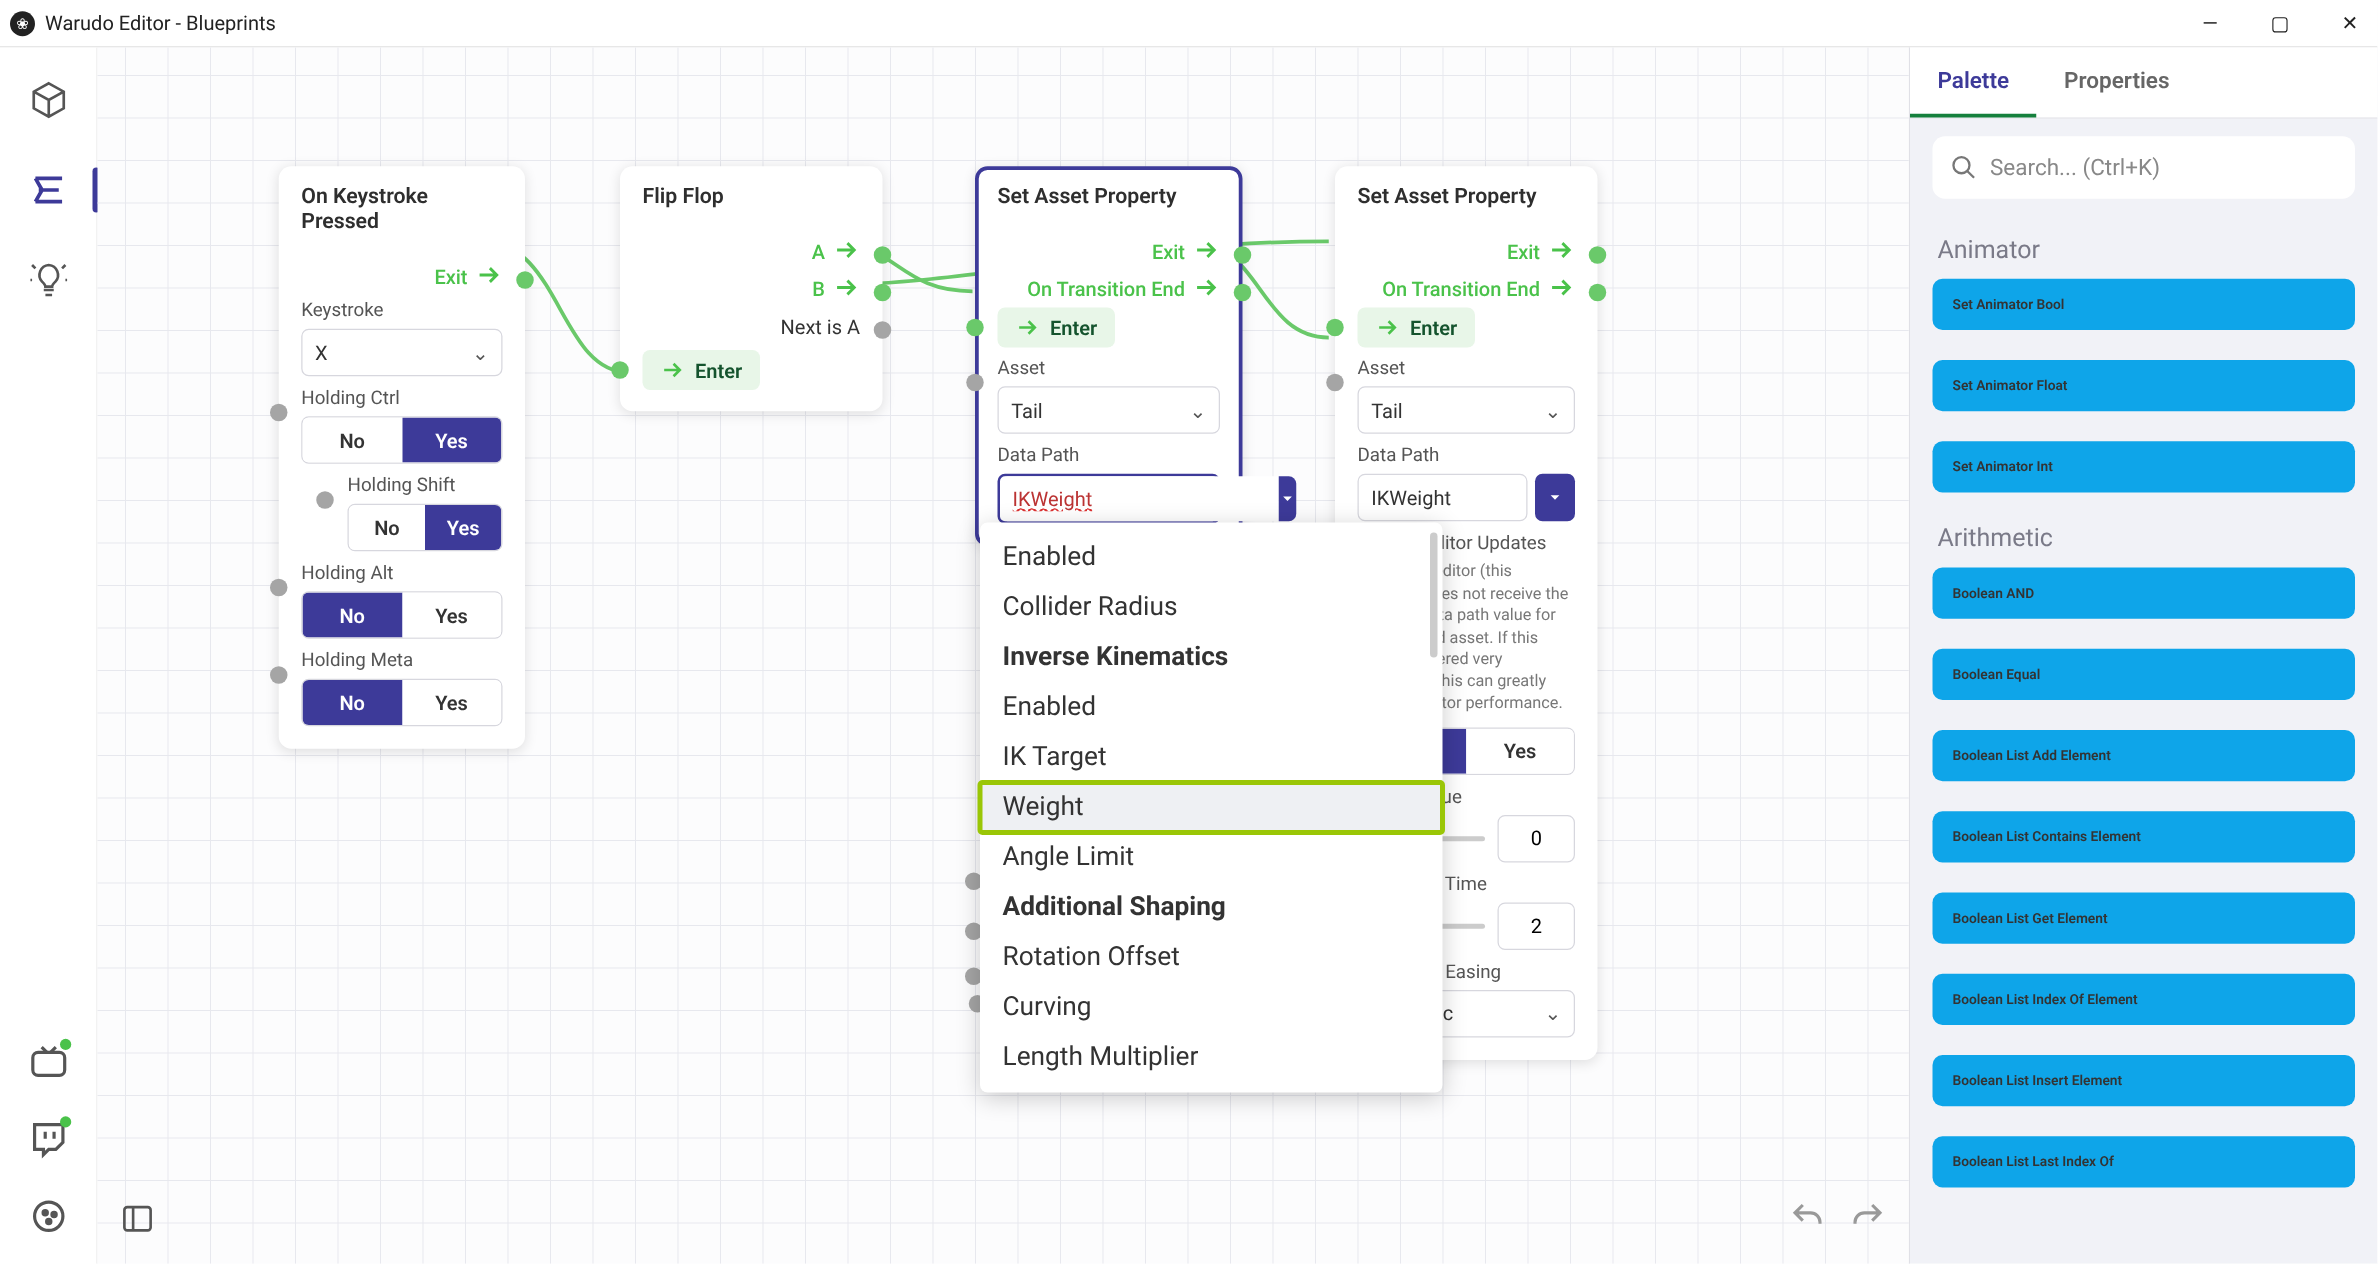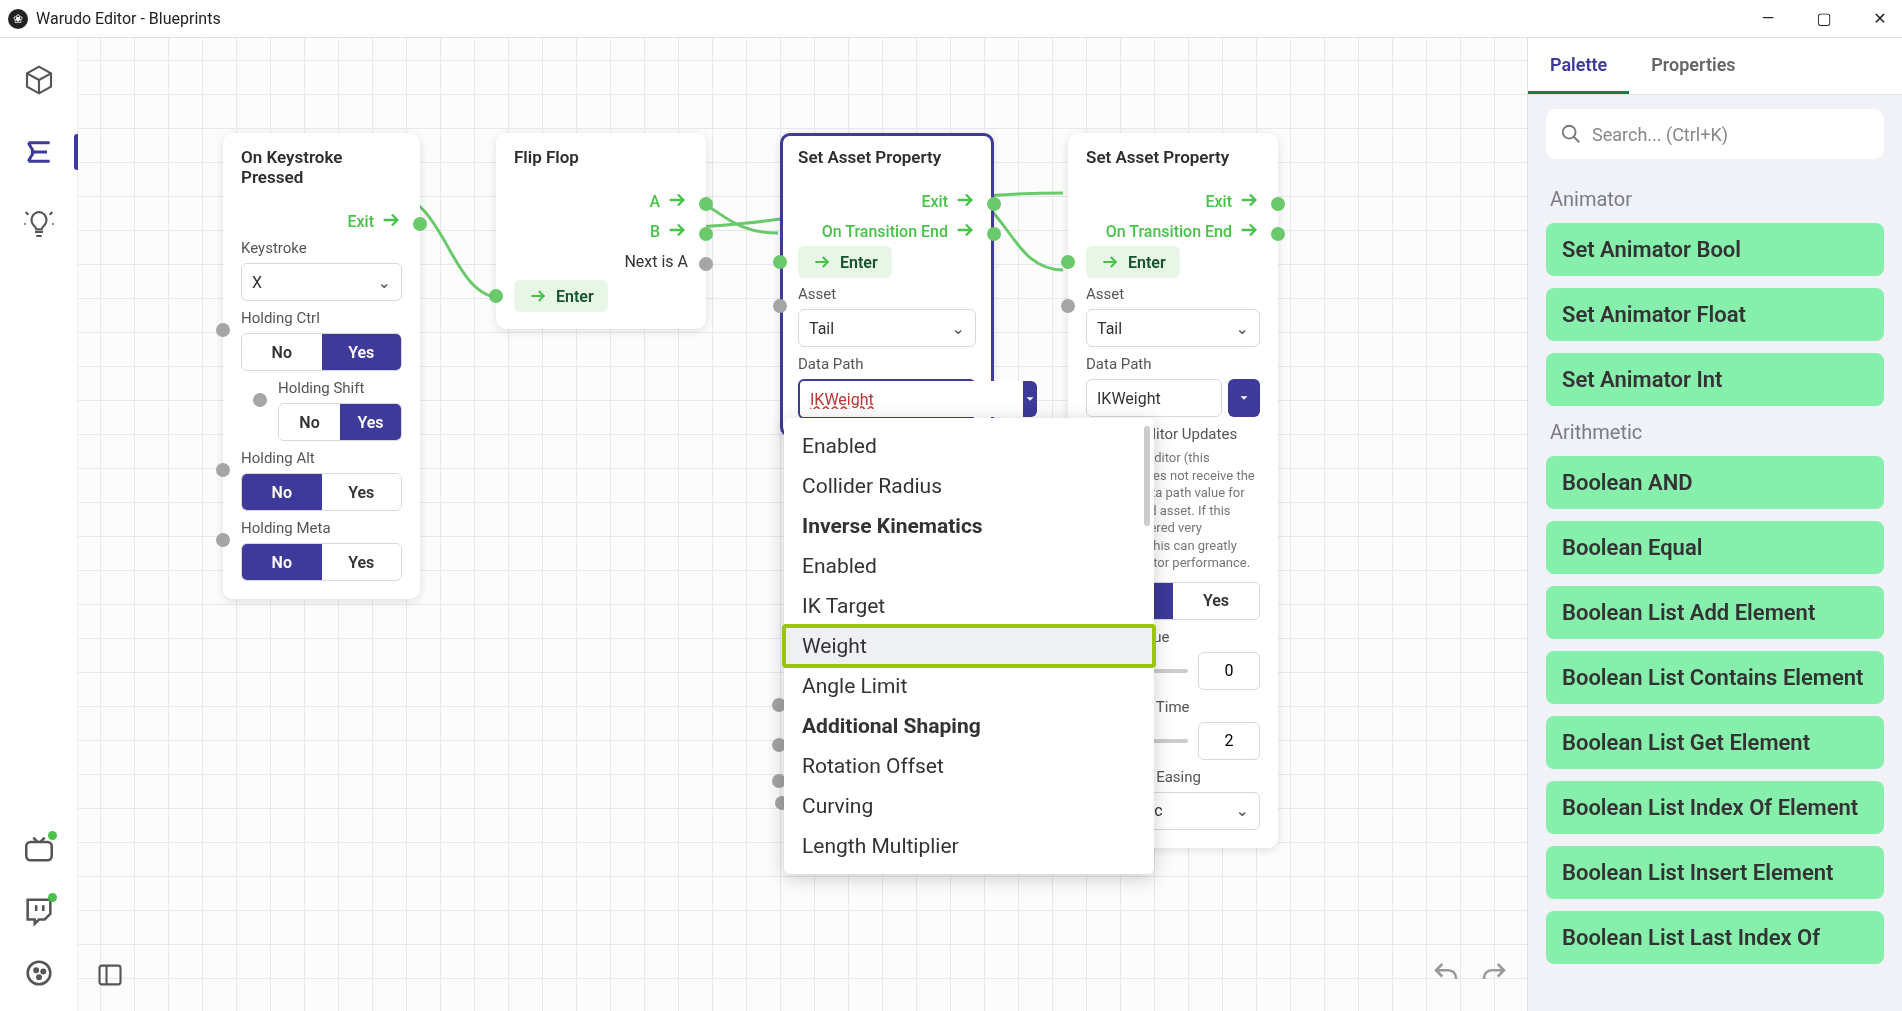--- a/index.html
+++ b/index.html
@@ -81,21 +81,21 @@
 .rightpanel { width: 375px; background: #f1f2f7; border-left: 1px solid #e0e0e6; display: flex; flex-direction: column; }
 .tabs { display: flex; background: #fff; border-bottom: 1px solid #e0e0e6; }
 .tab { padding: 16px 22px; font-size: 18px; font-weight: 600; color: #666; cursor: pointer; }
 .tab.active { color: #3d3a99; border-bottom: 3px solid #15803d; }
 .search-wrap { padding: 14px 18px; background: #f1f2f7; }
 .search { display: flex; align-items: center; background: #fff; border-radius: 10px; height: 50px; padding: 0 14px; gap: 10px; }
 .search input { border: none; outline: none; flex: 1; font-size: 18px; color: #333; }
 .search input::placeholder { color: #888; }
 .palette-body { flex: 1; padding: 0 18px 18px; overflow: hidden; }
 .palette-section-title { font-size: 20px; color: #7a7a88; margin: 14px 4px 12px; }
-.palette-item { background: #86efac; border-radius: 8px; padding: 14px 16px; margin-bottom: 12px; font-size: 22px; font-weight: 600; color: #333; cursor: grab; }
+.palette-item { background: #0ea5e9; border-radius: 8px; padding: 14px 16px; margin-bottom: 24px; font-size: 11px; font-weight: 600; color: #333; cursor: grab; }
 
 
 .canvas-bottom-left { position: absolute; bottom: 18px; left: 18px; cursor: pointer; }
 .canvas-bottom-right { position: absolute; bottom: 18px; right: 18px; display: flex; gap: 18px; }
 .canvas-bottom-right .ctrl { cursor: pointer; color: #888; }
 
 </style>
 </head>
 <body>
 

